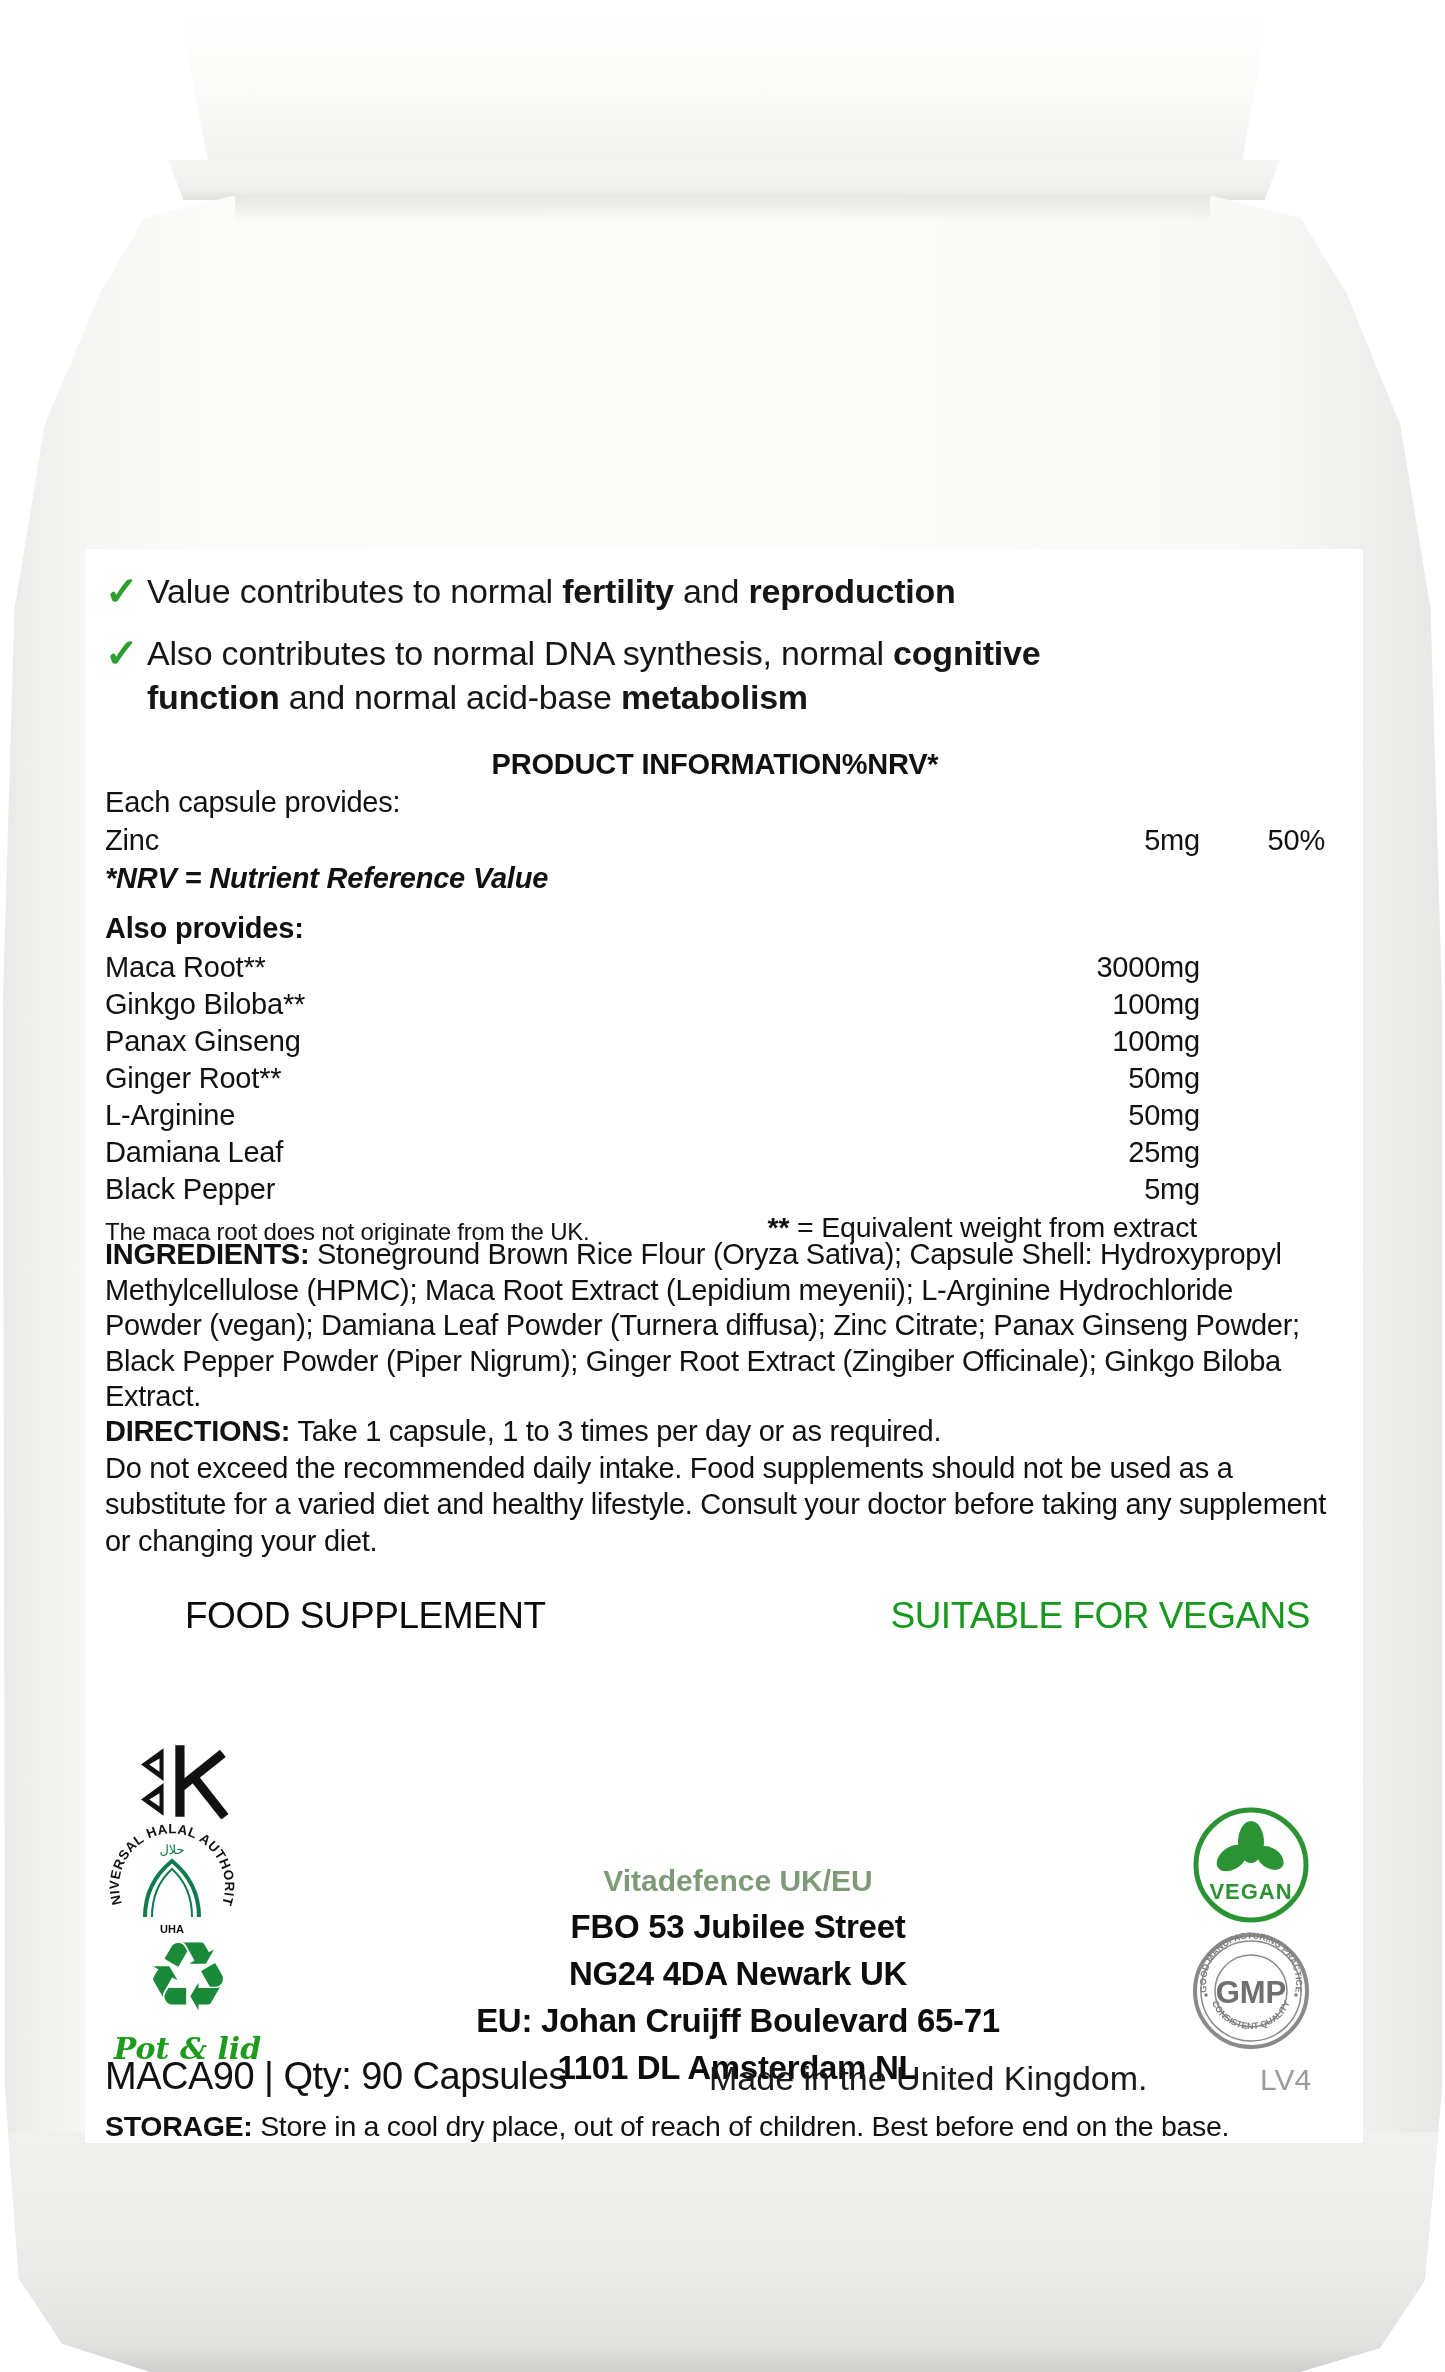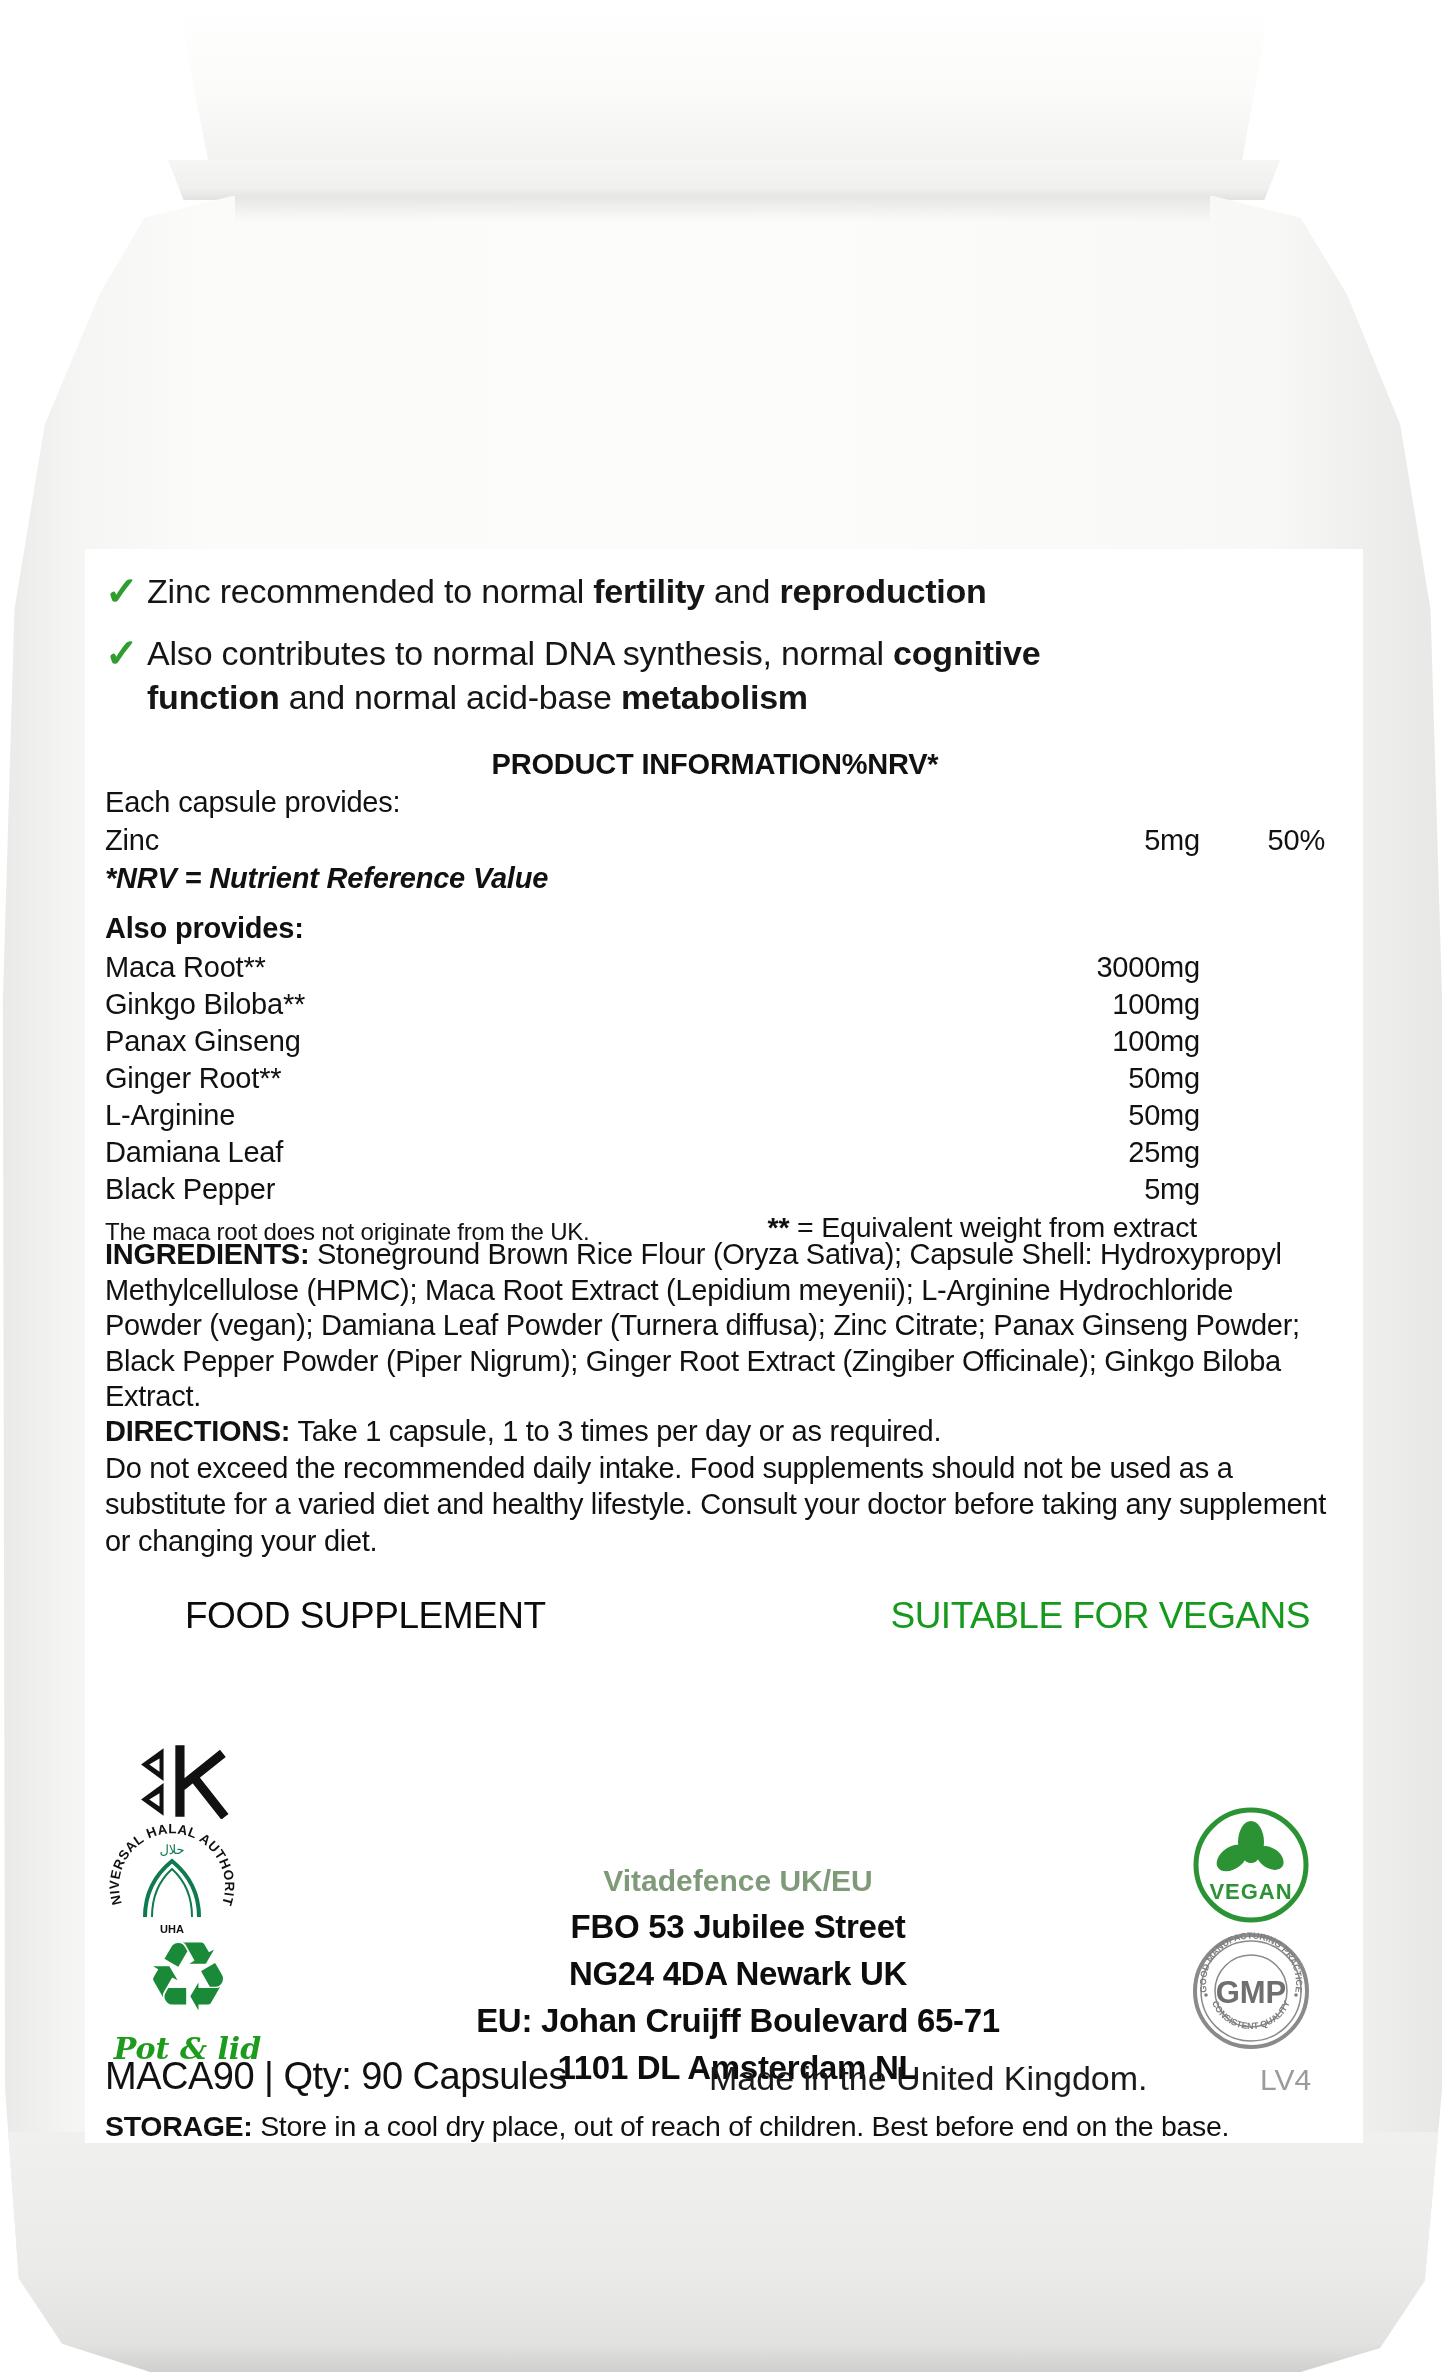--- a/index.html
+++ b/index.html
@@ -78,21 +78,21 @@
   <div class="cap-top"></div>
   <div class="cap-lip"></div>
   <div class="bottle-body"></div>
   <div class="neck-shadow"></div>
 
   <div class="label">
 
     <div class="abs benefits">
       <div class="benefit">
         <span class="check">✓</span>
-        <div class="btext"><span>Zinc recommended to normal </span><b>fertility</b><span> and </span><b>reproduction</b></div>
+        <div class="btext"><span>Value contributes to normal </span><b>fertility</b><span> and </span><b>reproduction</b></div>
       </div>
       <div class="benefit">
         <span class="check">✓</span>
         <div class="btext"><span>Also contributes to normal DNA synthesis, normal </span><b>cognitive</b><br><b>function</b><span> and normal acid-base </span><b>metabolism</b></div>
       </div>
     </div>
 
     <div class="abs pi">
       <div class="pi-head">
         <span>PRODUCT INFORMATION</span>

